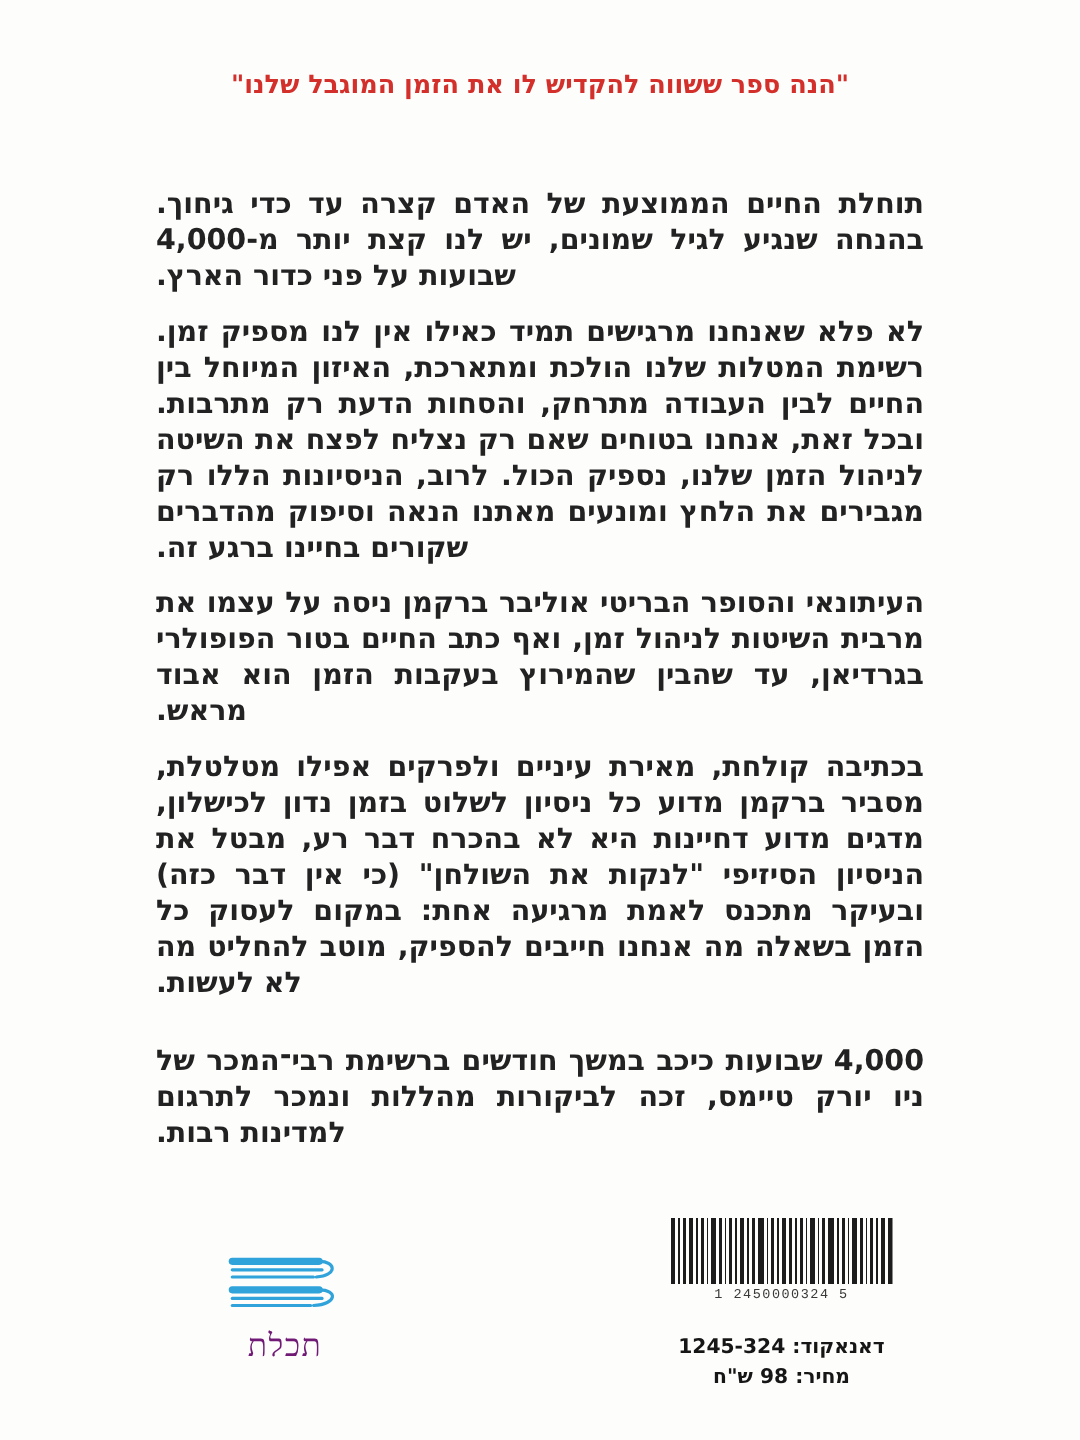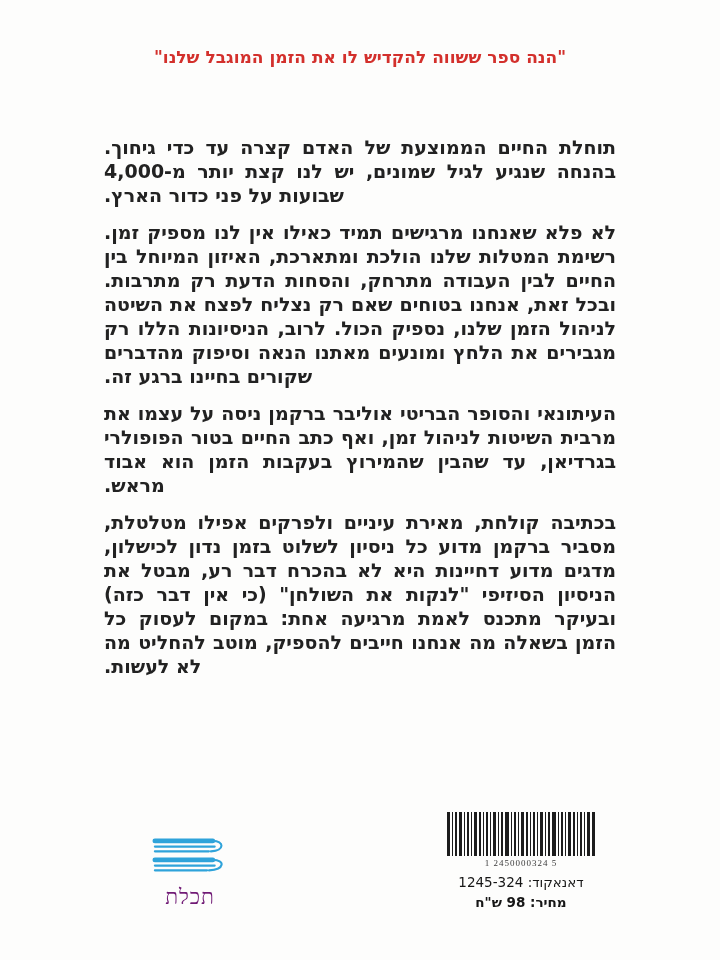--- a/index.html
+++ b/index.html
@@ -9,66 +9,67 @@
     font-family:"DejaVu Sans", sans-serif;
     color:#1f1f1f;
   }
   .quote-wrap{
     position:absolute;top:46px;left:104px;width:512px;
     direction:rtl;text-align:center;font-weight:bold;color:#d3302c;
   }
   .quote-text{font-size:17px;line-height:23px;}
   .quote-attr{font-size:15px;line-height:20px;margin-top:2px;}
   .copy{
-    position:absolute;top:135px;left:104px;width:512px;
+    position:absolute;top:124px;left:104px;width:512px;
     direction:rtl;font-weight:bold;font-size:19px;line-height:24px;
     color:#222;
     text-align:justify;text-align-last:left;
   }
   .copy p{margin:0 0 13px 0;}
   .copy p.final{margin-top:28px;}
   .publisher{
     position:absolute;left:148px;top:836px;width:84px;
     text-align:center;
   }
   .publisher-name{
     direction:rtl;color:#701a75;font-size:21px;line-height:24px;
     letter-spacing:1px;margin-top:1px;font-family:Liberation Serif, serif;
   }
   .sales{
     position:absolute;left:444px;top:812px;width:154px;
     text-align:center;
   }
   .bars{display:block;margin:0 auto;}
   .barcode-number{
-    font-family:Liberation Serif, serif;
+    font-family:Liberation Mono, monospace;
     font-size:9px;line-height:11px;color:#3a3a3a;letter-spacing:1px;
     margin-top:2px;white-space:nowrap;
   }
   .danacode{
-    direction:rtl;font-weight:normal;font-size:13.5px;line-height:17px;
-    color:#161616;margin-top:5px;
+    direction:rtl;font-weight:bold;font-size:13.5px;line-height:17px;
+    color:#161616;margin-top:21px;
   }
   .price{
     direction:rtl;font-weight:bold;font-size:13.5px;line-height:17px;
     color:#161616;margin-top:3px;
   }
 </style>
 </head>
 <body>
 
 <div class="quote-wrap">
   <div class="quote-text">"הנה ספר ששווה להקדיש לו את הזמן המוגבל שלנו"</div>
 </div>
 
 <div class="copy">
   <p>תוחלת החיים הממוצעת של האדם קצרה עד כדי גיחוך. בהנחה שנגיע לגיל שמונים, יש לנו קצת יותר מ-4,000 שבועות על פני כדור הארץ.</p>
   <p>לא פלא שאנחנו מרגישים תמיד כאילו אין לנו מספיק זמן. רשימת המטלות שלנו הולכת ומתארכת, האיזון המיוחל בין החיים לבין העבודה מתרחק, והסחות הדעת רק מתרבות. ובכל זאת, אנחנו בטוחים שאם רק נצליח לפצח את השיטה לניהול הזמן שלנו, נספיק הכול. לרוב, הניסיונות הללו רק מגבירים את הלחץ ומונעים מאתנו הנאה וסיפוק מהדברים שקורים בחיינו ברגע זה.</p>
   <p>העיתונאי והסופר הבריטי אוליבר ברקמן ניסה על עצמו את מרבית השיטות לניהול זמן, ואף כתב החיים בטור הפופולרי בגרדיאן, עד שהבין שהמירוץ בעקבות הזמן הוא אבוד מראש.</p>
   <p>בכתיבה קולחת, מאירת עיניים ולפרקים אפילו מטלטלת, מסביר ברקמן מדוע כל ניסיון לשלוט בזמן נדון לכישלון, מדגים מדוע דחיינות היא לא בהכרח דבר רע, מבטל את הניסיון הסיזיפי "לנקות את השולחן" (כי אין דבר כזה) ובעיקר מתכנס לאמת מרגיעה אחת: במקום לעסוק כל הזמן בשאלה מה אנחנו חייבים להספיק, מוטב להחליט מה לא לעשות.</p>
+  <p class="final">4,000 שבועות כיכב במשך חודשים ברשימת רבי־המכר של ניו יורק טיימס, זכה לביקורות מהללות ונמכר לתרגום למדינות רבות.</p>
 </div>
 
 <div class="publisher">
   <span>
     <svg width="76" height="44" viewBox="0 0 80 46" aria-hidden="true">
       <g fill="none" stroke="#2fa3da" stroke-linecap="round">
         <path stroke-width="5" d="M3 5 H64"></path>
         <path stroke-width="2.2" d="M3 11 H66"></path>
         <path stroke-width="2.2" d="M3 16 H60"></path>
         <path stroke-width="2.2" d="M64 5 C76 5 77 15 62 16"></path>

